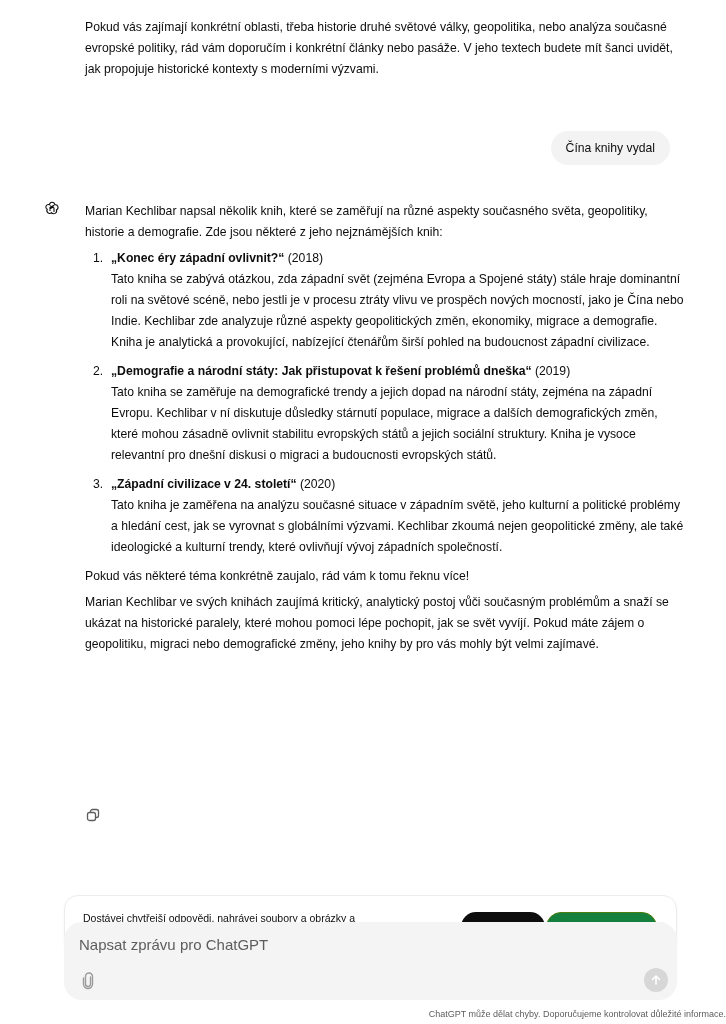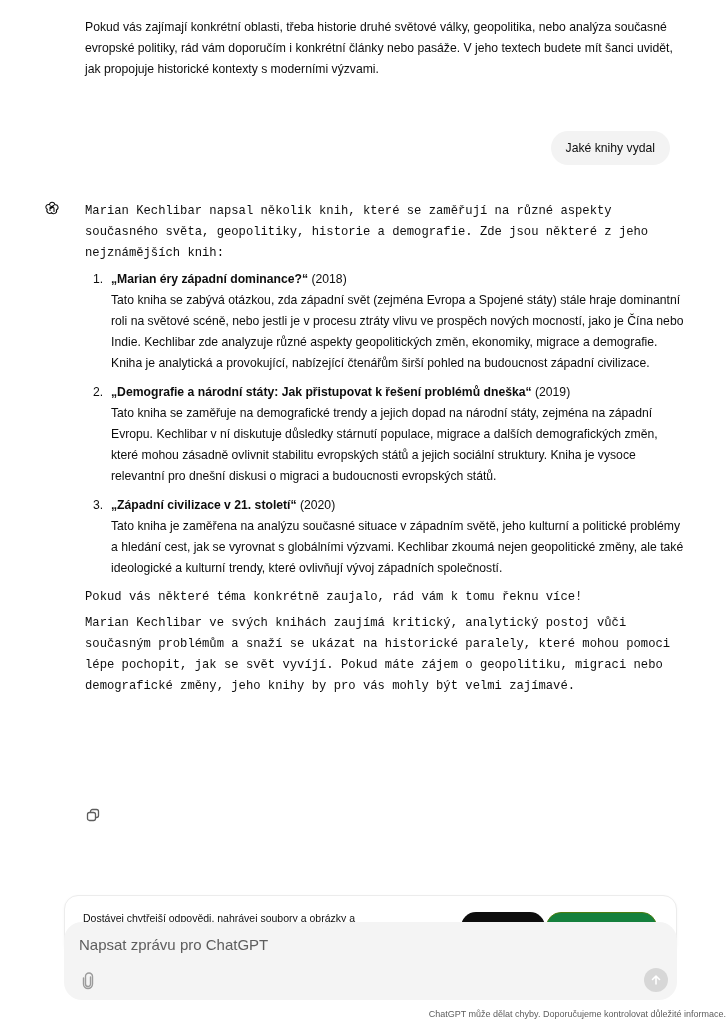--- a/index.html
+++ b/index.html
@@ -4,21 +4,21 @@
 <style>
   * { box-sizing: border-box; margin: 0; padding: 0; }
   html, body { width: 726px; height: 1024px; background: #ffffff; overflow: hidden; }
   body { font-family: "Liberation Sans", "DejaVu Sans", sans-serif; color: #0d0d0d; font-size: 12.2px; position: relative; }
   .prose { line-height: 21px; }
   #intro { position: absolute; left: 75px; top: 17px; width: 600px; margin-left: 10px; }
   #user-msg { position: absolute; right: 56px; top: 131px; background: #f3f3f3; border-radius: 18px; padding: 0 15px; height: 34px; line-height: 34px; font-size: 12.2px; }
   #assistant { position: absolute; left: 43px; top: 199px; width: 640px; }
   .avatar { position: absolute; left: 0; top: 0; width: 18px; height: 18px; border-radius: 50%; display: flex; align-items: center; justify-content: center; }
   .content { position: absolute; left: 42px; top: 2px; width: 600px; }
-  .content p { margin-bottom: 5px; font-family: Liberation Mono, monospace; }
+  .content p { margin-bottom: 5px; }
   ol { list-style: none; margin: 4px 0 8px 0; }
   ol li { position: relative; padding-left: 26px; margin-bottom: 8px; }
   ol li .num { position: absolute; left: 8px; top: 0; }
   ol li b { font-weight: bold; }
   .copy-btn { position: absolute; left: 85px; top: 807px; width: 16px; height: 16px; cursor: pointer; }
   #banner { position: absolute; left: 64px; top: 855px; width: 613px; height: 61px; border: 1px solid #ececec; border-radius: 14px; background: #fff; box-shadow: 0 1px 3px rgba(0,0,0,0.04); margin-top: 40px; }
   #banner .txt { position: absolute; left: 18px; top: 15px; width: 300px; font-size: 10.5px; line-height: 15px; color: #0d0d0d; }
   .btn-login { position: absolute; left: 396px; top: 16px; height: 30px; padding: 13px 13px; border-radius: 15px; background: #0d0d0d; color: #fff; font-size: 10.8px; font-weight: bold; line-height: 30px; border: none; }
   .btn-register { position: absolute; left: 481px; top: 16px; height: 30px; padding: 0 13px; border-radius: 15px; background: #15803d; color: #0d0d0d; font-size: 10.8px; font-weight: bold; line-height: 28px; border: 1px solid #4d7c0f; }
   #composer { position: absolute; left: 64px; top: 922px; width: 613px; height: 78px; background: #f4f4f4; border-radius: 18px; }
@@ -27,45 +27,45 @@
   #composer .send { position: absolute; right: 9px; top: 46px; width: 24px; height: 24px; border-radius: 50%; background: #d7d7d7; display: flex; align-items: center; justify-content: center; }
   #footer { position: absolute; left: 0; top: 1009px; width: 726px; text-align: right; font-size: 9px; color: #5d5d5d; }
 </style>
 </head>
 <body>
 
 <div id="intro" class="prose">
   <p>Pokud vás zajímají konkrétní oblasti, třeba historie druhé světové války, geopolitika, nebo analýza současné evropské politiky, rád vám doporučím i konkrétní články nebo pasáže. V jeho textech budete mít šanci uvidět, jak propojuje historické kontexty s moderními výzvami.</p>
 </div>
 
-<div id="user-msg">Jaké knihy vydal</div>
+<div id="user-msg">Čína knihy vydal</div>
 
 <div id="assistant">
   <div class="avatar">
     <svg width="16" height="16" viewBox="0 0 24 24" fill="none" stroke="#0d0d0d" stroke-width="1.6">
       <path d="M12 3.5c2.2 0 4 1.6 4.3 3.7 2-.4 4 .8 4.6 2.8.6 2-.4 4.1-2.3 5 .7 1.9 0 4.1-1.9 5.1-1.9 1-4.2.4-5.4-1.2-1.5 1.4-3.8 1.5-5.4.3s-2-3.5-1-5.3C3 13 2.3 10.8 3.2 9c.9-1.8 3.1-2.6 5-1.9C8.6 5 10.2 3.5 12 3.5z"></path>
       <path d="M9 8.5l6 3.5v6M15 8l-6 3.5v5M8.5 13.5l6-3.5"></path>
     </svg>
   </div>
   <div class="content prose">
     <p>Marian Kechlibar napsal několik knih, které se zaměřují na různé aspekty současného světa, geopolitiky, historie a demografie. Zde jsou některé z jeho nejznámějších knih:</p>
     <ol>
       <li>
         <span class="num">1.</span>
-        <b>„Marian éry západní dominance?“</b><span> (2018)</span><br>
+        <b>„Konec éry západní ovlivnit?“</b><span> (2018)</span><br>
         <span>Tato kniha se zabývá otázkou, zda západní svět (zejména Evropa a Spojené státy) stále hraje dominantní roli na světové scéně, nebo jestli je v procesu ztráty vlivu ve prospěch nových mocností, jako je Čína nebo Indie. Kechlibar zde analyzuje různé aspekty geopolitických změn, ekonomiky, migrace a demografie. Kniha je analytická a provokující, nabízející čtenářům širší pohled na budoucnost západní civilizace.</span>
       </li>
       <li>
         <span class="num">2.</span>
         <b>„Demografie a národní státy: Jak přistupovat k řešení problémů dneška“</b><span> (2019)</span><br>
         <span>Tato kniha se zaměřuje na demografické trendy a jejich dopad na národní státy, zejména na západní Evropu. Kechlibar v ní diskutuje důsledky stárnutí populace, migrace a dalších demografických změn, které mohou zásadně ovlivnit stabilitu evropských států a jejich sociální struktury. Kniha je vysoce relevantní pro dnešní diskusi o migraci a budoucnosti evropských států.</span>
       </li>
       <li>
         <span class="num">3.</span>
-        <b>„Západní civilizace v 21. století“</b><span> (2020)</span><br>
+        <b>„Západní civilizace v 24. století“</b><span> (2020)</span><br>
         <span>Tato kniha je zaměřena na analýzu současné situace v západním světě, jeho kulturní a politické problémy a hledání cest, jak se vyrovnat s globálními výzvami. Kechlibar zkoumá nejen geopolitické změny, ale také ideologické a kulturní trendy, které ovlivňují vývoj západních společností.</span>
       </li>
     </ol>
     <p>Pokud vás některé téma konkrétně zaujalo, rád vám k tomu řeknu více!</p>
     <p>Marian Kechlibar ve svých knihách zaujímá kritický, analytický postoj vůči současným problémům a snaží se ukázat na historické paralely, které mohou pomoci lépe pochopit, jak se svět vyvíjí. Pokud máte zájem o geopolitiku, migraci nebo demografické změny, jeho knihy by pro vás mohly být velmi zajímavé.</p>
   </div>
 </div>
 
 <div class="copy-btn">
   <svg width="16" height="16" viewBox="0 0 16 16" fill="none" stroke="#5d5d5d" stroke-width="1.3">

